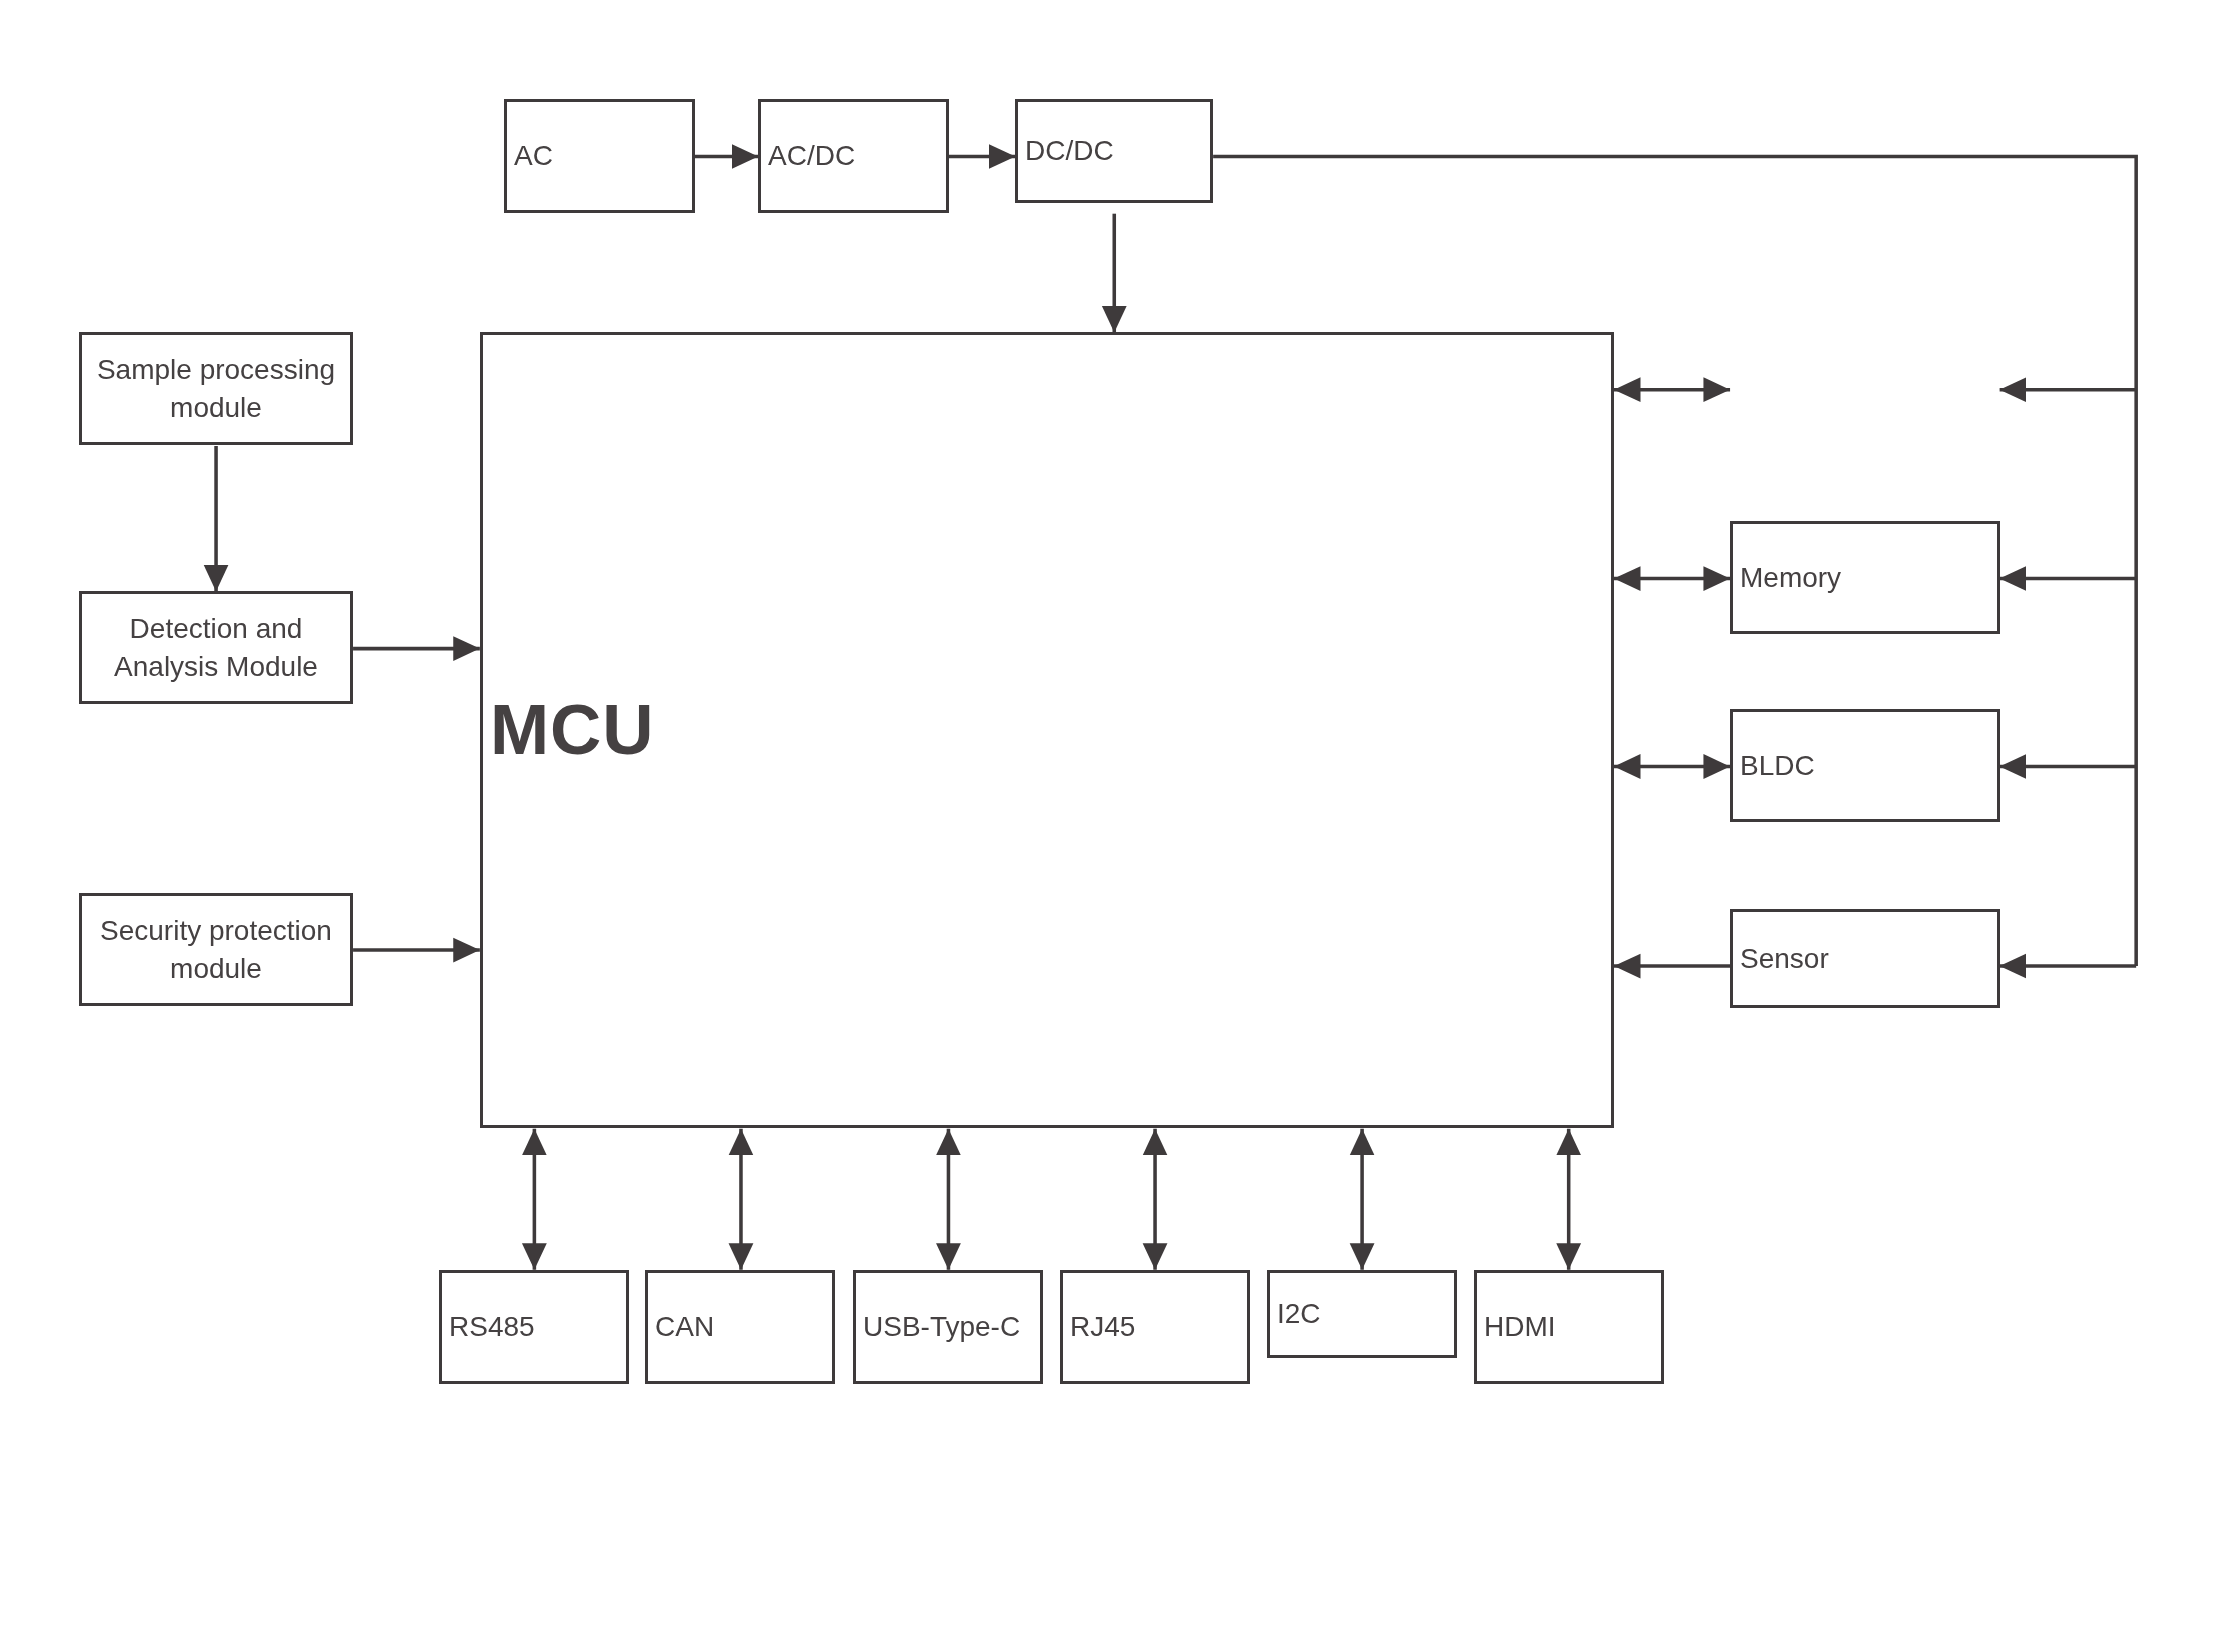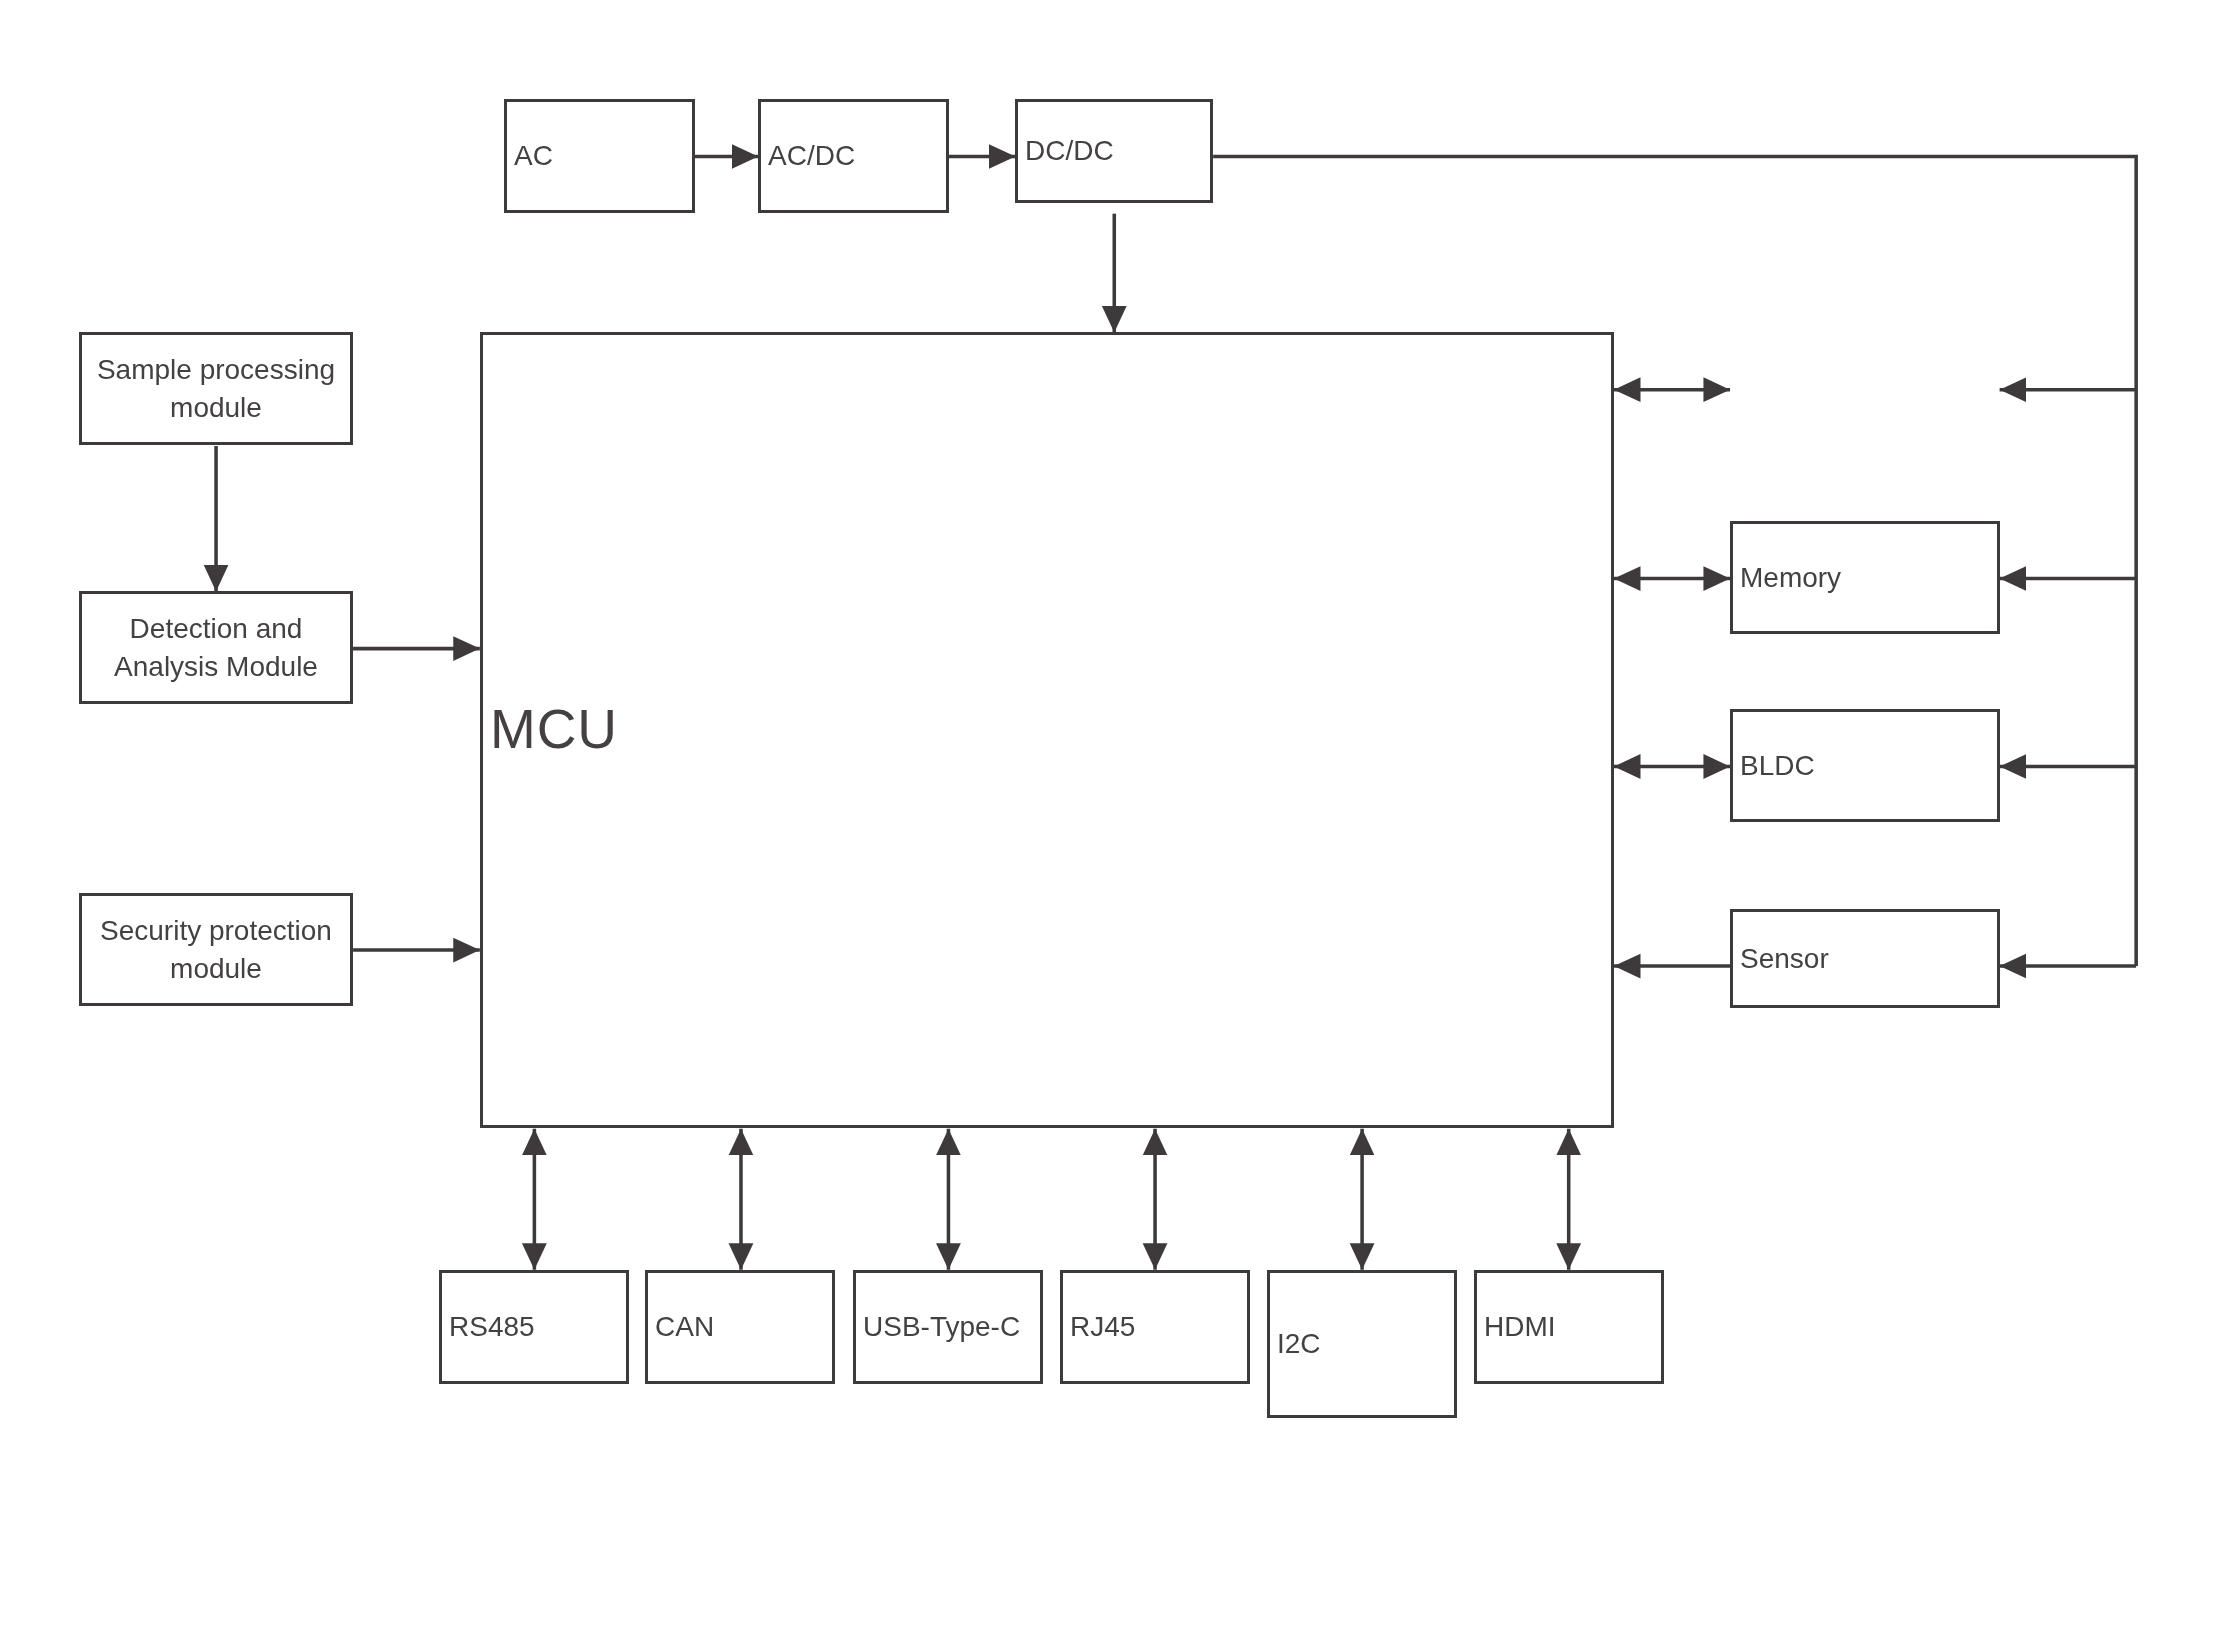--- a/index.html
+++ b/index.html
@@ -21,38 +21,38 @@
   .box{
     position:absolute;
     border:3.5px solid var(--stroke);
     background:var(--bg);
     display:flex;align-items:center;justify-content:flex-start;
     text-align:center;
     font-size:28px;line-height:1.34;
     padding:0 7px;
     color:var(--text);
   }
-  .box.mcu{font-size:55px;letter-spacing:0.9px;font-weight:400;}
+  .box.mcu{font-size:71px;letter-spacing:0.9px;font-weight:700;}
   
   .b-ac      {left:504px; top:99px;  width:191px; height:114px;}
   .b-acdc    {left:758px; top:99px;  width:191px; height:114px;}
   .b-dcdc    {left:1015px;top:99px;  width:198px; height:104px;}
   .b-sample  {left:79px;  top:332px;  width:274px; height:113px;}
   .b-detect  {left:79px;  top:591px;  width:274px; height:113px;}
   .b-secure  {left:79px;  top:893px; width:274px; height:113px;}
   .b-mcu     {left:480px; top:332px;  width:1134px;height:796px;}
   .b-lcd     {left:1730px;top:332px;  width:270px; height:113px;}
   .b-memory  {left:1730px;top:521px;  width:270px; height:113px;}
   .b-bldc    {left:1730px;top:709px;  width:270px; height:113px;}
   .b-sensor  {left:1730px;top:909px; width:270px; height:99px;}
   .b-rs485   {left:439px; top:1270px; width:190px; height:114px;}
   .b-can     {left:645px; top:1270px; width:190px; height:114px;}
   .b-usb     {left:853px; top:1270px; width:190px; height:114px;}
   .b-rj45    {left:1060px;top:1270px; width:190px; height:114px;}
-  .b-i2c     {left:1267px;top:1270px; width:190px; height:148px;}
+  .b-i2c     {left:1267px;top:1270px; width:190px; height:88px;}
   .b-hdmi    {left:1474px;top:1270px; width:190px; height:114px;}
   line,polyline{stroke:var(--stroke);stroke-width:4;fill:none;}
 </style>
 </head>
 <body>
 
 <div id="stage">
 
   <svg id="wires" viewBox="0 0 2500 1862" xmlns="http://www.w3.org/2000/svg">
     <defs>

